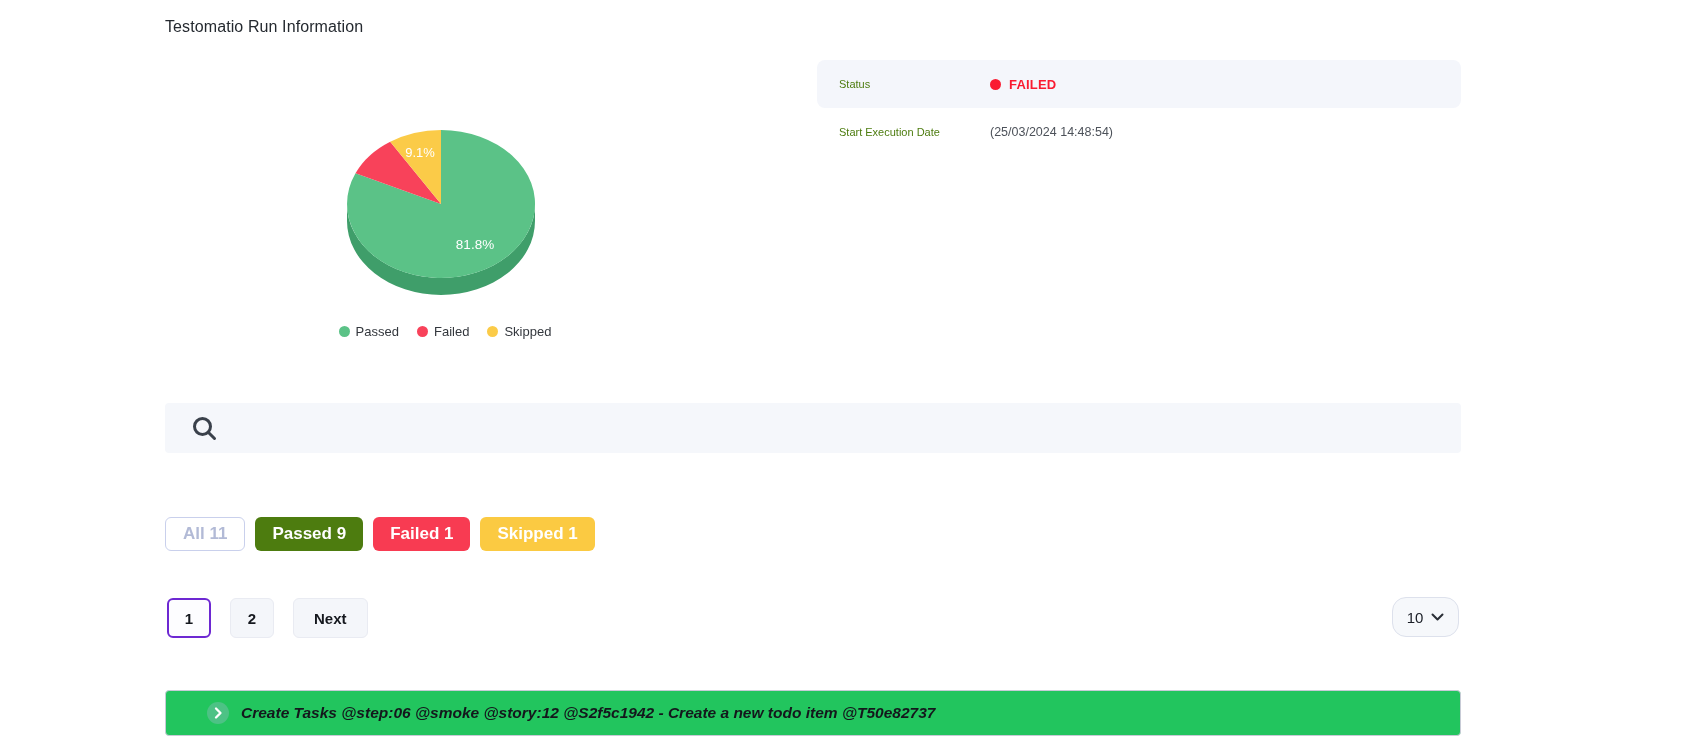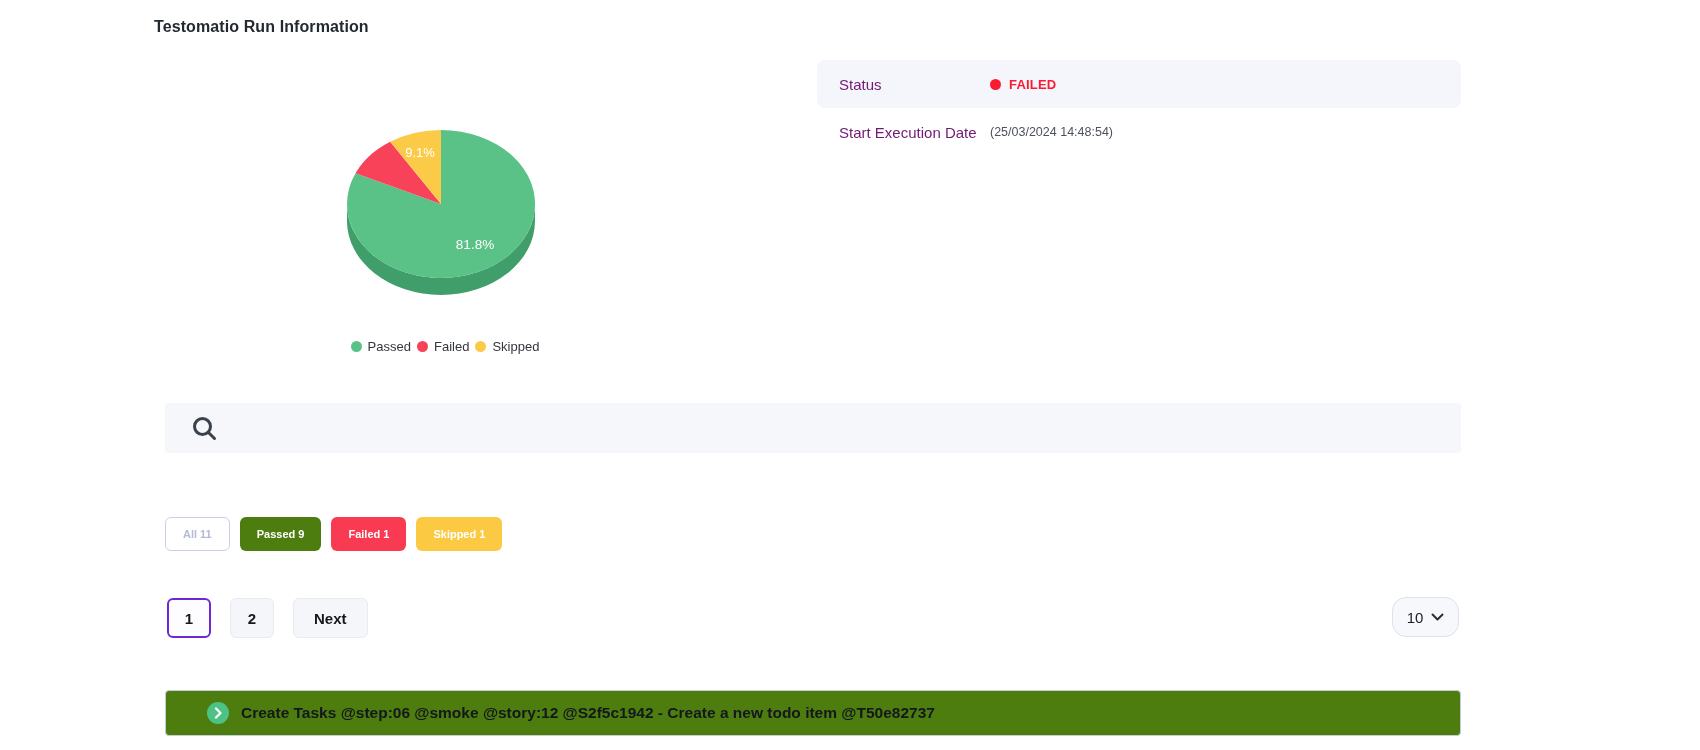--- a/index.html
+++ b/index.html
@@ -1,64 +1,64 @@
 <!DOCTYPE html>
 <html><head>
 <meta charset="utf-8">
 <style>
   * { margin:0; padding:0; box-sizing:border-box; }
   html,body { width:1700px; height:750px; background:#ffffff; overflow:hidden; }
   body { font-family:"Liberation Sans","DejaVu Sans",sans-serif; position:relative; }
 
-  .page-title { position:absolute; left:154px; top:18px; font-size:16px; font-weight:bold; color:#24292f; letter-spacing:.1px; }
+  .page-title { position:absolute; left:165px; top:18px; font-size:16px; font-weight:normal; color:#24292f; letter-spacing:.1px; }
 
   
   .chart-block { position:absolute; left:330px; top:105px; width:230px; }
   .pie-svg { display:block; width:230px; height:210px; }
   .pie-label { font-family:"Liberation Sans",sans-serif; font-size:13.5px; fill:#ffffff; text-anchor:middle; }
   .pie-label.small { font-size:13px; }
-  .legend { margin-top:24px; display:flex; justify-content:center; gap:6px; }
+  .legend { margin-top:9px; display:flex; justify-content:center; gap:18px; }
   .legend-item { display:flex; align-items:center; gap:6px; font-size:13px; color:#33373d; cursor:pointer; }
   .legend-dot { width:11px; height:11px; border-radius:50%; flex:0 0 auto; }
   .legend-dot.green { background:#5bc287; }
   .legend-dot.red { background:#f8425a; }
   .legend-dot.yellow { background:#fbcb48; }
 
   
   .info-table { position:absolute; left:817px; top:60px; width:644px; }
   .info-row { display:flex; align-items:center; height:48px; border-radius:8px; }
   .info-row.striped { background:#f4f6fb; }
-  .info-label { width:173px; padding-left:22px; font-size:15px; color:#701a75; flex:0 0 auto; }
+  .info-label { width:173px; padding-left:22px; font-size:11px; color:#4d7c0f; flex:0 0 auto; }
   .info-value { font-size:12.5px; color:#4d525a; display:flex; align-items:center; }
   .status-dot { width:11px; height:11px; border-radius:50%; background:#fa1b31; margin-right:8px; }
   .status-text { color:#fa1b31; font-weight:bold; font-size:13px; letter-spacing:.2px; }
 
   
   .search-bar { position:absolute; left:165px; top:403px; width:1296px; height:50px; background:#f5f7fb; border-radius:4px; display:flex; align-items:center; padding-left:26px; }
   .search-icon { flex:0 0 auto; margin-right:14px; }
   .search-input { flex:1; height:100%; border:none; outline:none; background:transparent; font-size:14px; color:#33373d; font-family:"Liberation Sans",sans-serif; }
 
   
   .filters { position:absolute; left:165px; top:517px; display:flex; gap:10px; }
-  .filter-btn { height:34px; padding:0 17px; border-radius:6px; font-size:11px; font-weight:bold; border:none; display:flex; align-items:center; cursor:pointer; font-family:"Liberation Sans",sans-serif; }
+  .filter-btn { height:34px; padding:0 17px; border-radius:6px; font-size:17px; font-weight:bold; border:none; display:flex; align-items:center; cursor:pointer; font-family:"Liberation Sans",sans-serif; }
   .filter-all { background:#ffffff; border:1px solid #c9d0ec; color:#b2bad6; }
   .filter-passed { background:#4d7c0f; color:#ffffff; }
   .filter-failed { background:#f83b52; color:#ffffff; }
   .filter-skipped { background:#fbca42; color:#ffffff; }
 
   
   .pagination { position:absolute; left:167px; top:598px; display:flex; gap:19px; align-items:center; }
   .page-btn { min-width:44px; height:40px; border-radius:6px; background:#f4f6fa; border:1px solid #e9ebf2; font-size:15px; font-weight:bold; color:#15181e; cursor:pointer; font-family:"Liberation Sans",sans-serif; }
   .page-btn.current { background:#fdfdff; border:2px solid #6d28d2; }
   .page-btn.next { padding:0 20px; }
 
   .page-size { position:absolute; left:1392px; top:597px; width:67px; height:40px; border:1.5px solid #dde1ec; background:#f6f8fb; border-radius:14px; display:flex; align-items:center; justify-content:center; gap:8px; font-size:15px; color:#1a1e26; cursor:pointer; }
 
   
-  .test-item { position:absolute; left:165px; top:690px; width:1296px; height:46px; background:#4d7c0f; border:1px solid #c7cbd6; border-radius:4px; display:flex; align-items:center; padding-left:41px; gap:12px; cursor:pointer; }
+  .test-item { position:absolute; left:165px; top:690px; width:1296px; height:46px; background:#22c55e; border:1px solid #c7cbd6; border-radius:4px; display:flex; align-items:center; padding-left:41px; gap:12px; cursor:pointer;font-style:italic; }
   .test-toggle { width:22px; height:22px; flex:0 0 auto; display:flex; }
   .test-title { font-size:15.5px; font-weight:bold; color:#14171c; }
 </style>
 </head>
 <body>
 
 <h1 class="page-title">Testomatio Run Information</h1>
 
 <div class="chart-block">
   <svg class="pie-svg" viewBox="0 0 230 210" xmlns="http://www.w3.org/2000/svg">

